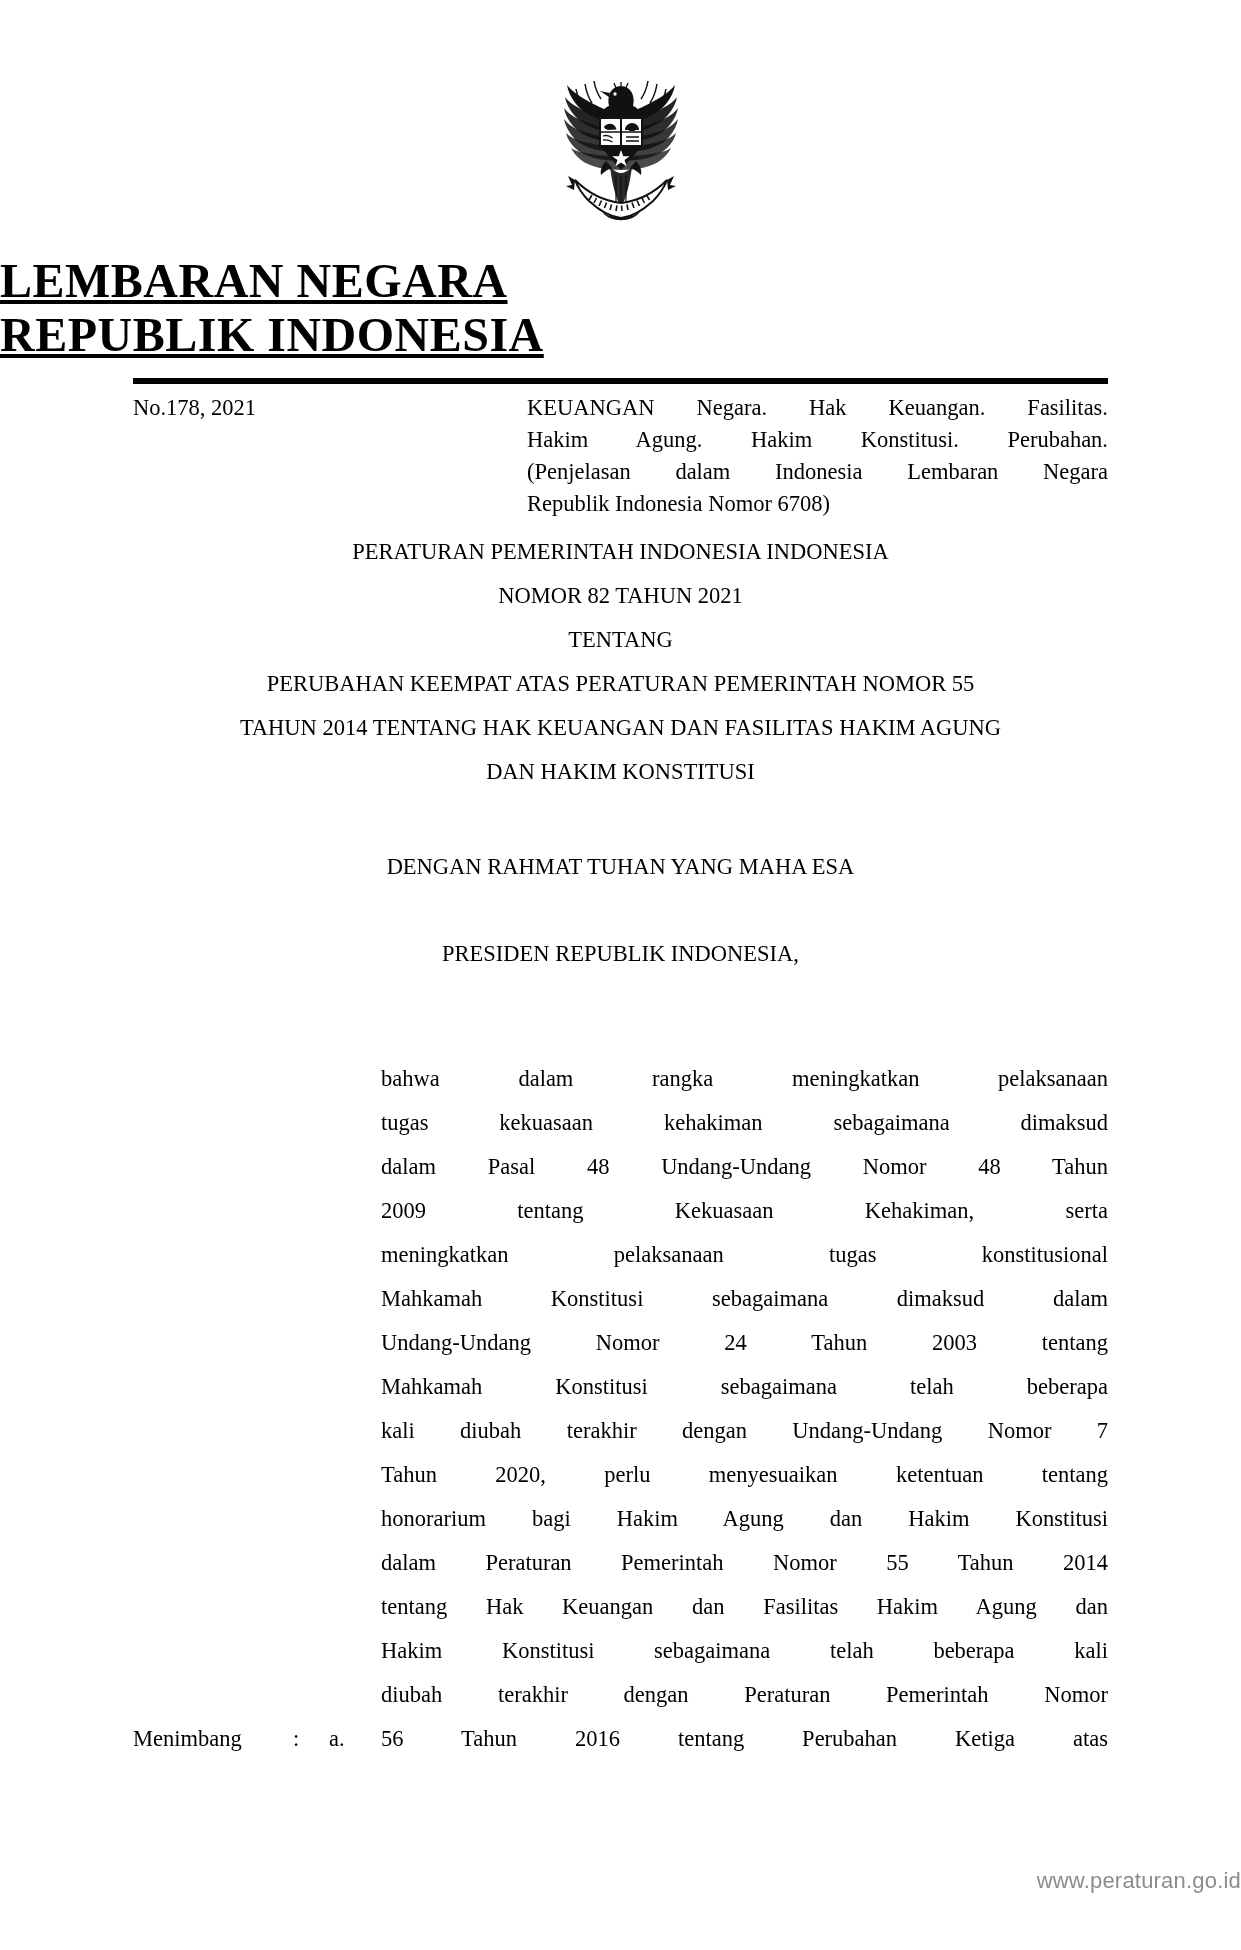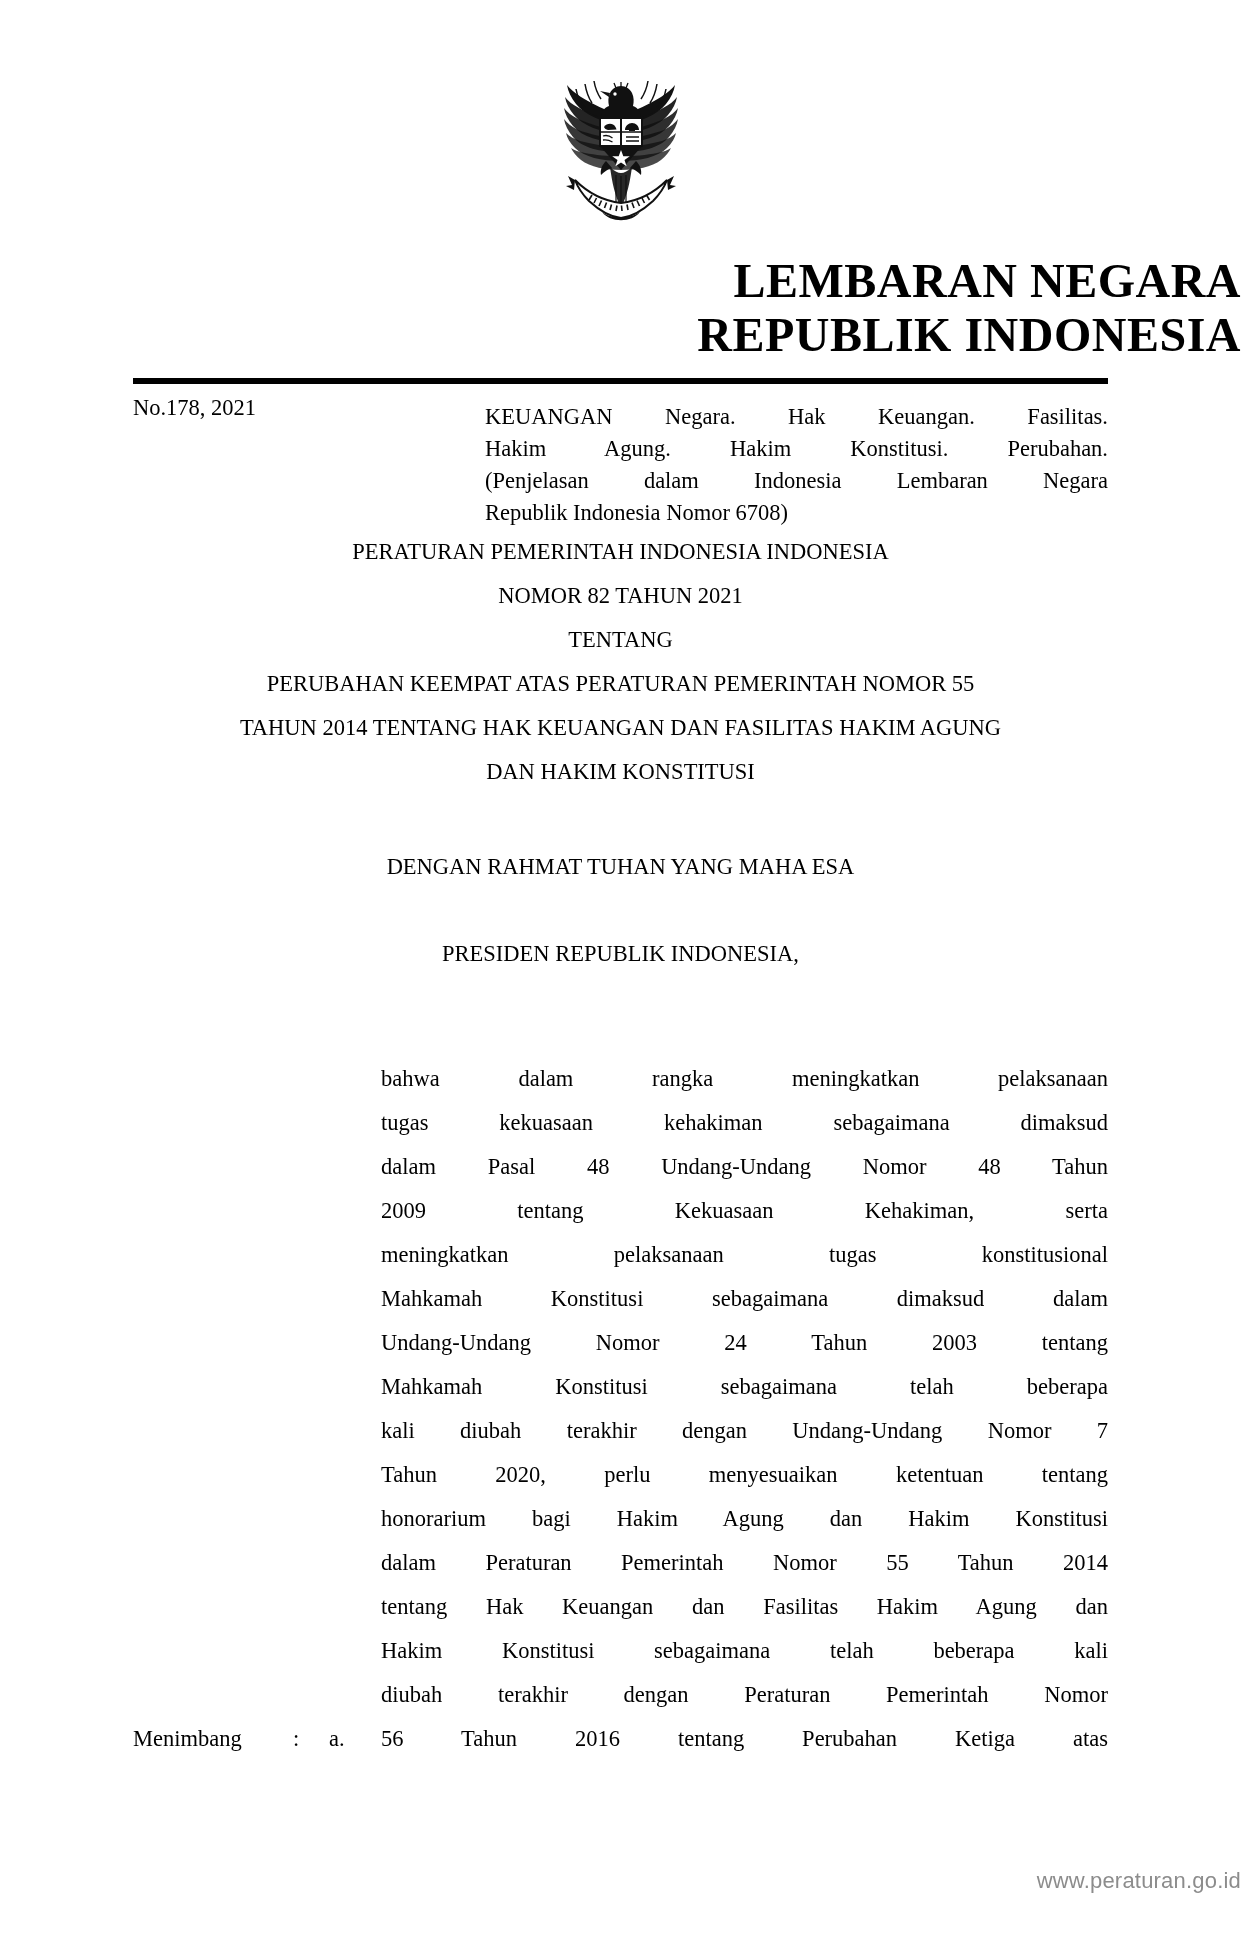--- a/index.html
+++ b/index.html
@@ -23,21 +23,22 @@
     height: 1950px;
     box-sizing: border-box;
   }
 
   
   .masthead {
     position: absolute;
     left: 0;
     top: 62px;
     width: 1241px;
-    text-align: right;
+    text-align: left;
+    text-decoration: underline;
   }
 
   .emblem {
     display: block;
     margin: 0 auto;
     width: 150px;
     height: 180px;
   }
 
   .masthead-title {
@@ -65,31 +66,31 @@
   
   .meta {
     position: absolute;
     left: 133px;
     top: 392px;
     width: 975px;
     display: flex;
     align-items: flex-start;
     font-size: 22.5px;
     line-height: 1.42;
+    gap: 42px;
   }
   .meta-no {
     width: 352px;
     flex: 0 0 352px;
     white-space: nowrap;
   }
   .meta-desc {
     flex: 1 1 auto;
     text-align: justify;
     text-justify: inter-word;
-    margin-top: 9px;
   }
   .meta-desc .just {
     text-align: justify;
     text-align-last: justify;
   }
   .meta-desc .last {
     text-align: center;
     text-align-last: left;
   }
 

